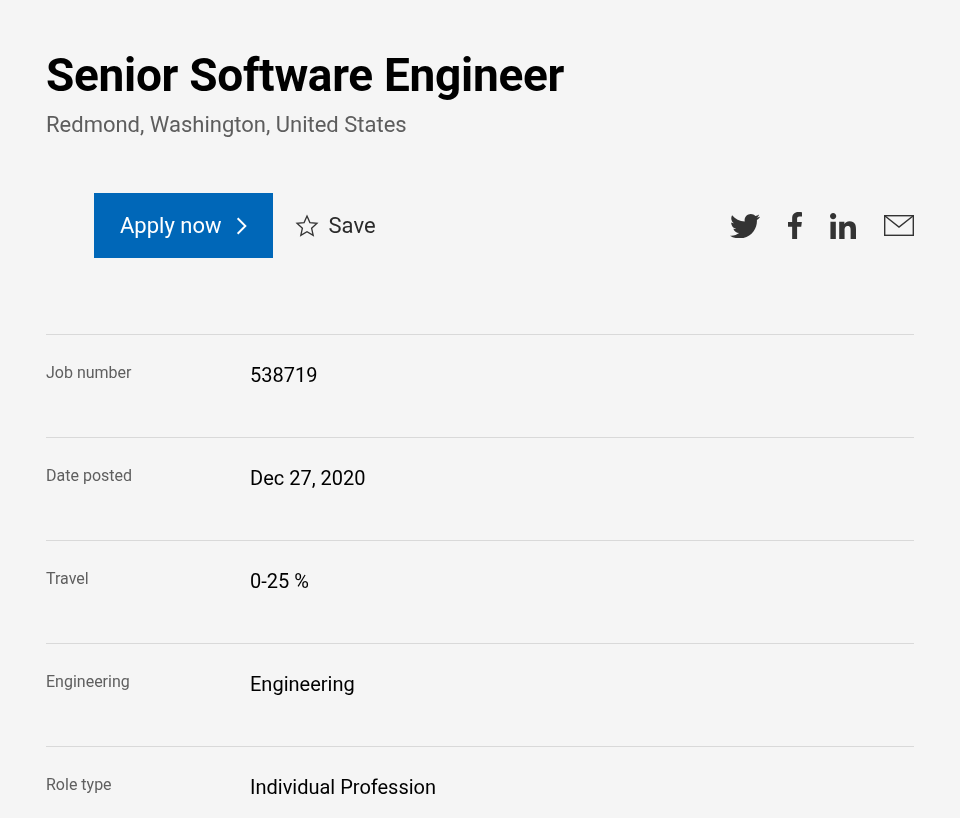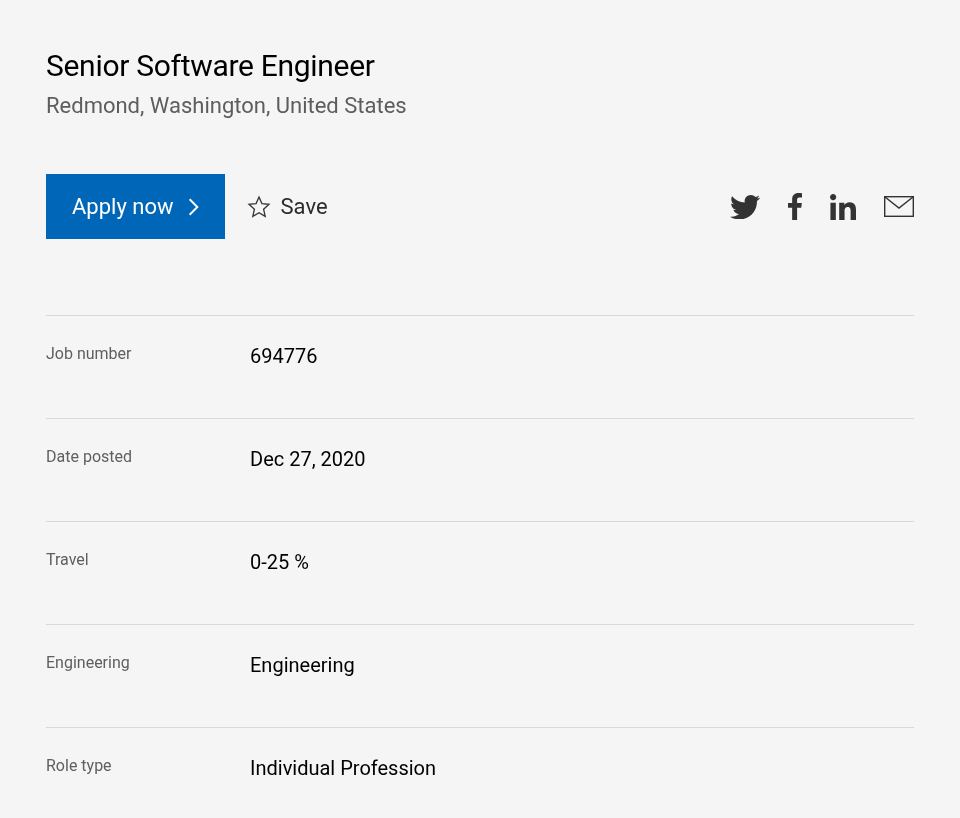--- a/index.html
+++ b/index.html
@@ -11,42 +11,43 @@
       font-family: "Segoe UI", -apple-system, BlinkMacSystemFont, Roboto, "Helvetica Neue", sans-serif;
       background: #f5f5f5;
       width: 960px;
       height: 818px;
       padding: 0;
     }
     .container {
       padding: 48px 46px 0 46px;
     }
     .job-title {
-      font-size: 30px;
-      font-weight: 400;
+      font-size: 46px;
+      font-weight: 700;
       color: #000;
       margin-bottom: 10px;
       letter-spacing: -0.3px;
     }
     .job-location {
       font-size: 22px;
       font-weight: 400;
       color: #5d5d5d;
       margin-bottom: 56px;
     }
     .actions-row {
       display: flex;
       align-items: center;
       justify-content: space-between;
       margin-bottom: 76px;
     }
     .actions-left {
       display: flex;
       align-items: center;
       gap: 22px;
+      margin-left: 48px;
     }
     .apply-button {
       background: #0067b8;
       color: #fff;
       border: none;
       padding: 20px 26px;
       font-size: 22px;
       font-weight: 400;
       font-family: inherit;
       cursor: pointer;
@@ -157,21 +158,21 @@
           <rect x="0.7" y="0.7" width="28.6" height="19.6" stroke="#333" stroke-width="1.4" fill="none"></rect>
           <path d="M0.7 0.7 L15 12 L29.3 0.7" stroke="#333" stroke-width="1.4" fill="none"></path>
         </svg>
       </button>
     </div>
   </div>
 
   <div class="details-section">
     <div class="detail-row">
       <div class="detail-label">Job number</div>
-      <div class="detail-value">694776</div>
+      <div class="detail-value">538719</div>
     </div>
     <div class="detail-row">
       <div class="detail-label">Date posted</div>
       <div class="detail-value">Dec 27, 2020</div>
     </div>
     <div class="detail-row">
       <div class="detail-label">Travel</div>
       <div class="detail-value">0-25 %</div>
     </div>
     <div class="detail-row">

